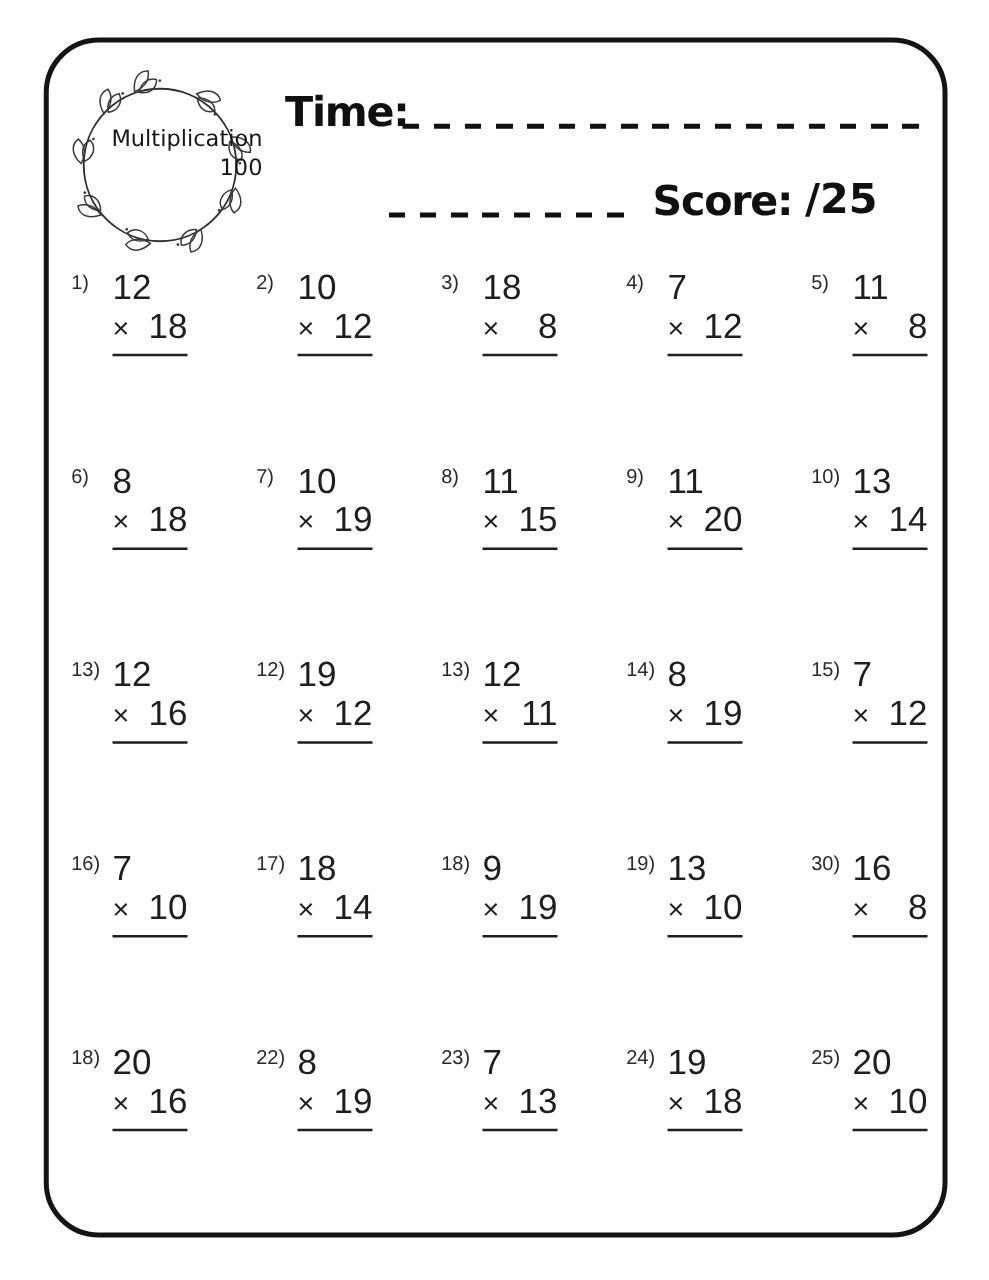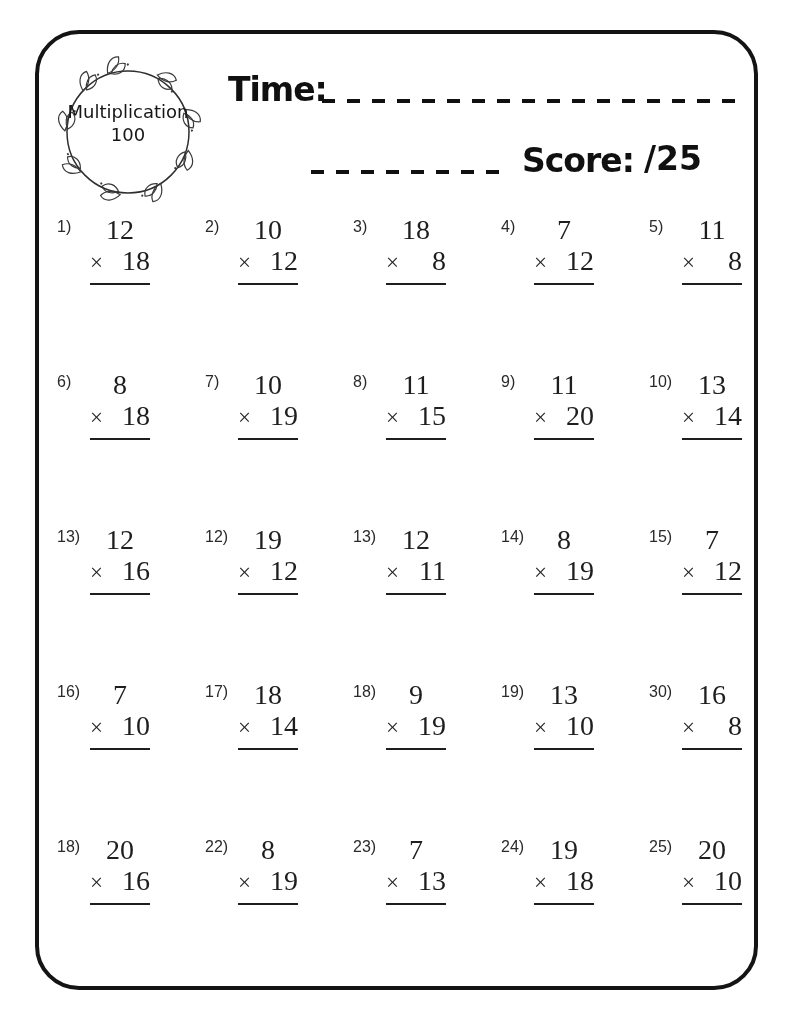--- a/index.html
+++ b/index.html
@@ -8,21 +8,21 @@
     font-family:"Liberation Sans",sans-serif;color:#1b1b1b;
   }
   #frame{
     position:absolute;left:35px;top:30px;width:715px;height:952px;
     border:4px solid #141414;border-radius:44px;
   }
   
   #wreath{position:absolute;left:46px;top:50px;width:164px;height:164px;}
   #wreath svg{position:absolute;left:0;top:0;width:100%;height:100%;}
   #wreath-text{
-    position:absolute;left:0;top:50px;width:164px;text-align:center;
+    position:absolute;left:0;top:50px;width:164px;text-align:right;
     font-family:"DejaVu Sans",sans-serif;font-size:18px;line-height:23px;
     font-weight:500;color:#161616;
   }
   .hdr-label{
     position:absolute;font-family:"DejaVu Sans",sans-serif;
     font-size:33px;font-weight:600;color:#101010;letter-spacing:-1px;
   }
   .dashline{
     position:absolute;height:4px;
     background:repeating-linear-gradient(90deg,#101010 0 13px,transparent 13px 25px);
@@ -36,21 +36,21 @@
   
   #grid{
     position:absolute;left:55px;top:214px;width:740px;
     display:grid;grid-template-columns:repeat(5,148px);grid-auto-rows:155px;
   }
   .problem{position:relative;}
   .pnum{
     position:absolute;left:2px;top:4px;font-size:16px;color:#2a2a2a;
   }
   .stack{
-    position:absolute;right:53px;top:0;width:60px;text-align:center;font-family:Liberation Serif, serif;
+    position:absolute;right:53px;top:0;width:60px;text-align:left;
   }
   .top-op{
     font-size:28px;line-height:31px;color:#1e1e1e;
   }
   .bot-row{
     display:flex;justify-content:space-between;align-items:baseline;
     font-size:28px;line-height:31px;color:#1e1e1e;
   }
   .times{font-size:23px;line-height:31px;}
   .rule{border-bottom:2.5px solid #1e1e1e;margin-top:5px;}

